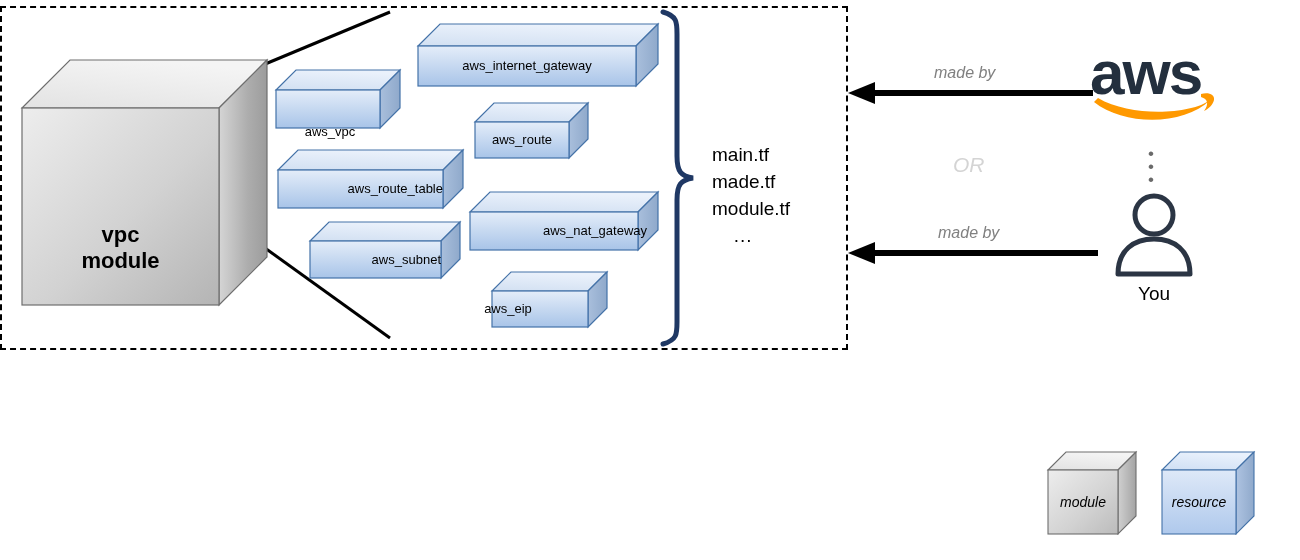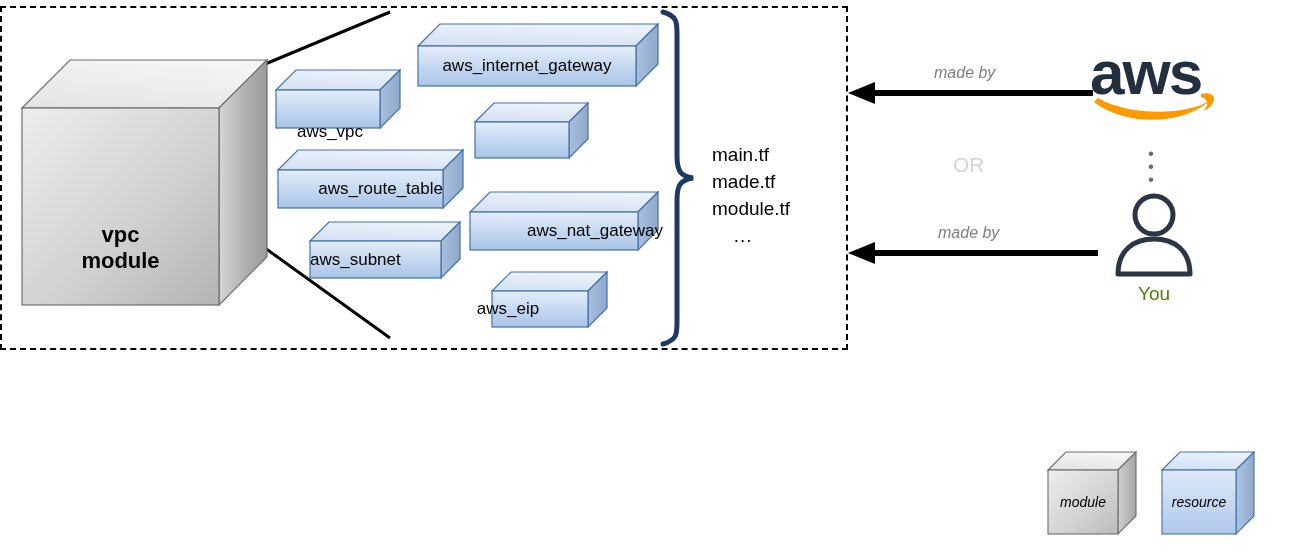--- a/index.html
+++ b/index.html
@@ -54,21 +54,21 @@
   }
 
   
   .slab {
     position: absolute;
   }
   .slab svg { display: block; overflow: visible; }
   .slab-label {
     position: absolute;
     color: #000000;
-    font-size: 17px;
+    font-size: 13px;
     white-space: nowrap;
     pointer-events: none;
   }
 
   
   .leader {
     position: absolute;
     left: 0; top: 0;
     width: 1300px; height: 560px;
     pointer-events: none;
@@ -94,20 +94,21 @@
   
   .made-by {
     position: absolute;
     font-style: italic;
     font-size: 16px;
     color: #808080;
     white-space: nowrap;
   }
   .or-label {
     position: absolute;
+    font-style: italic;
     font-size: 21px;
     color: #d4d4d4;
     white-space: nowrap;
   }
 
   
   .aws-logo {
     position: absolute;
     left: 1088px;
     top: 42px;
@@ -121,21 +122,21 @@
     top: 192px;
   }
   .person svg { display: block; }
   .person-label {
     position: absolute;
     left: 1112px;
     top: 283px;
     width: 84px;
     text-align: center;
     font-size: 19px;
-    color: #4d7c0f;
+    color: #000000;
   }
 
   .vert-dots {
     position: absolute;
     left: 1146px;
     top: 148px;
     width: 10px;
     text-align: center;
     color: #6a6a6a;
     font-size: 17px;
@@ -257,20 +258,21 @@
         </linearGradient>
         <linearGradient id="sSide3" x1="0" y1="0" x2="1" y2="0">
           <stop offset="0%" stop-color="#A9BFDC"></stop>
           <stop offset="100%" stop-color="#8FA9CB"></stop>
         </linearGradient>
       </defs>
       <polygon points="0,19 19,0 113,0 94,19" fill="url(#sTop3)" stroke="#4472A8" stroke-width="1.2"></polygon>
       <polygon points="94,19 113,0 113,36 94,55" fill="url(#sSide3)" stroke="#4472A8" stroke-width="1.2"></polygon>
       <rect x="0" y="19" width="94" height="36" fill="url(#sFront3)" stroke="#4472A8" stroke-width="1.2"></rect>
     </svg>
+    <div class="slab-label" style="left:0px; top:19px; width:94px; height:36px; line-height:36px; text-align:center;">aws_route</div>
   </div>
 
   <div class="slab" style="left:278px; top:150px; width:185px; height:58px;">
     <svg width="185" height="58" viewBox="0 0 185 58">
       <defs>
         <linearGradient id="sFront4" x1="0" y1="0" x2="0" y2="1">
           <stop offset="0%" stop-color="#E4EDF9"></stop>
           <stop offset="100%" stop-color="#A8C4E8"></stop>
         </linearGradient>
         <linearGradient id="sTop4" x1="0" y1="1" x2="0.3" y2="0">
@@ -325,21 +327,21 @@
         </linearGradient>
         <linearGradient id="sSide6" x1="0" y1="0" x2="1" y2="0">
           <stop offset="0%" stop-color="#A9BFDC"></stop>
           <stop offset="100%" stop-color="#8FA9CB"></stop>
         </linearGradient>
       </defs>
       <polygon points="0,19 19,0 150,0 131,19" fill="url(#sTop6)" stroke="#4472A8" stroke-width="1.2"></polygon>
       <polygon points="131,19 150,0 150,37 131,56" fill="url(#sSide6)" stroke="#4472A8" stroke-width="1.2"></polygon>
       <rect x="0" y="19" width="131" height="37" fill="url(#sFront6)" stroke="#4472A8" stroke-width="1.2"></rect>
     </svg>
-    <div class="slab-label" style="left:0px; top:19px; width:131px; height:37px; line-height:37px; text-align:left;">aws_subnet</div>
+    <div class="slab-label" style="left:0px; top:19px; width:131px; height:37px; line-height:37px; text-align:right;">aws_subnet</div>
   </div>
 
   <div class="slab" style="left:460px; top:272px; width:115px; height:55px;padding-left:32px;">
     <svg width="115" height="55" viewBox="0 0 115 55">
       <defs>
         <linearGradient id="sFront7" x1="0" y1="0" x2="0" y2="1">
           <stop offset="0%" stop-color="#E4EDF9"></stop>
           <stop offset="100%" stop-color="#A8C4E8"></stop>
         </linearGradient>
         <linearGradient id="sTop7" x1="0" y1="1" x2="0.3" y2="0">

